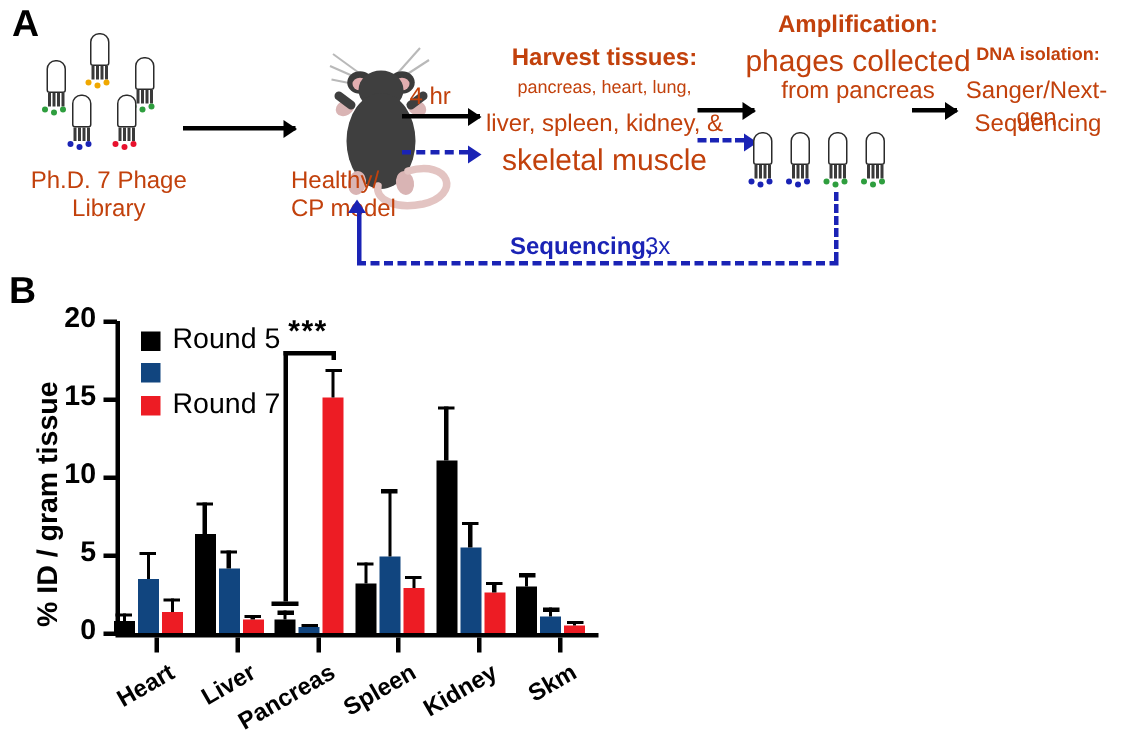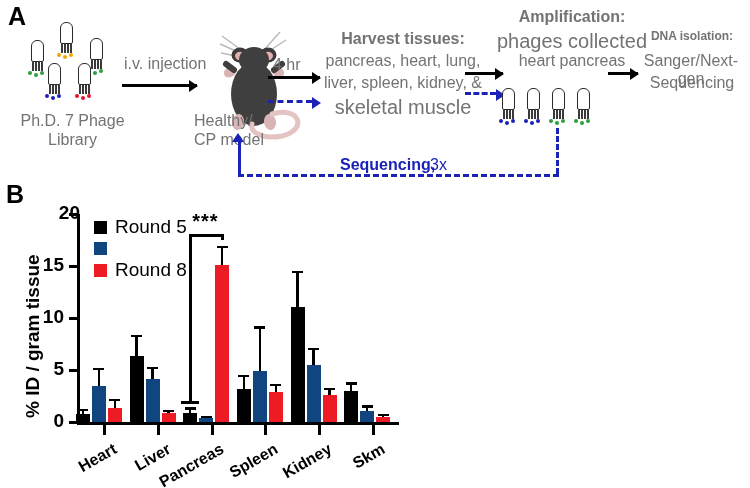--- a/index.html
+++ b/index.html
@@ -3,21 +3,21 @@
 <meta charset="utf-8">
 <style>
   html,body{margin:0;padding:0;}
   body{width:750px;height:488px;background:#fff;font-family:"Liberation Sans",sans-serif;position:relative;overflow:hidden;}
   .fig{position:absolute;inset:0;}
 
   
   .panel-letter{position:absolute;font-weight:bold;font-size:25px;color:#000;line-height:1;}
 
   
-  .tx{position:absolute;color:#737373;line-height:1.14;}
+  .tx{position:absolute;color:#c2410c;line-height:1.14;}
   .tx.c{text-align:center;}
   .b{font-weight:bold;}
   .blue{color:#1a23b5;}
 
   
   .phage{position:absolute;}
   .phage .head{width:13px;height:22px;border:1.6px solid #2b2b2b;border-radius:6px 6px 2px 2px;background:#fff;box-sizing:border-box;}
   .phage .neck{position:relative;width:13px;height:9px;}
   .phage .neck i{position:absolute;top:0;width:1.6px;height:9px;background:#3a3a3a;}
   .phage .fibers{position:relative;width:19px;height:6px;margin-left:-3px;}
@@ -133,21 +133,20 @@
           <b style="left:0;background:#e8112d"></b>
           <b style="left:6px;top:2px;background:#e8112d"></b>
           <b style="left:12px;background:#e8112d"></b>
         </div>
       </div>
   </div>
 
   <div class="tx c" style="left:10px;top:112px;width:125px;font-size:16px;">Ph.D. 7 Phage</div>
   <div class="tx c" style="left:10px;top:131px;width:125px;font-size:16px;">Library</div>
 
-  <div class="tx" style="left:124px;top:55px;font-size:16px;">i.v. injection</div>
   <div class="arrow-solid" style="left:122px;top:84px;width:75px;"></div>
 
   <div class="mouse" style="left:204px;top:22px;">
     <svg width="108" height="120" viewBox="0 0 108 120">
 
       <g stroke="#b9b9b9" stroke-width="1.4" fill="none">
         <path d="M40 30 L18 14"></path>
           <path d="M41 33 L16 22"></path>
           <path d="M42 36 L17 31"></path>
         <path d="M60 28 L76 10"></path>
@@ -176,30 +175,30 @@
   </div>
 
   <div class="tx" style="left:194px;top:112px;font-size:16px;">Healthy/</div>
   <div class="tx" style="left:194px;top:131px;font-size:16px;">CP model</div>
 
   <div class="tx" style="left:273px;top:56px;font-size:16px;">4 hr</div>
   <div class="arrow-solid" style="left:268px;top:76px;width:52px;"></div>
   <div class="arrow-dash" style="left:268px;top:100px;width:44px;"></div>
 
   <div class="tx c b" style="left:318px;top:30px;width:170px;font-size:16px;">Harvest tissues:</div>
-  <div class="tx c" style="left:318px;top:52px;width:170px;font-size:16px;">pancreas, heart, lung,</div>
+  <div class="tx c" style="left:318px;top:52px;width:170px;font-size:12px;">pancreas, heart, lung,</div>
   <div class="tx c" style="left:318px;top:74px;width:170px;font-size:16px;">liver, spleen, kidney, &amp;</div>
   <div class="tx c" style="left:318px;top:96px;width:170px;font-size:20px;">skeletal muscle</div>
 
   <div class="arrow-solid" style="left:465px;top:72px;width:38px;"></div>
   <div class="arrow-dash" style="left:465px;top:92px;width:31px;"></div>
 
   <div class="tx c b" style="left:494px;top:8px;width:156px;font-size:16px;">Amplification:</div>
   <div class="tx c" style="left:494px;top:30px;width:156px;font-size:20px;">phages collected</div>
-  <div class="tx c" style="left:494px;top:52px;width:156px;font-size:16px;">heart pancreas</div>
+  <div class="tx c" style="left:494px;top:52px;width:156px;font-size:16px;">from pancreas</div>
 
   <div>
     <div class="phage" id="ap0" style="left:502px;top:88px;">
         <div class="head"></div>
         <div class="neck">
           <i style="left:1px"></i>
           <i style="left:4px"></i>
           <i style="left:7px"></i>
           <i style="left:10px"></i>
         </div>
@@ -274,21 +273,21 @@
       <div class="axis" style="left:77px;top:234px;width:322px;height:3px;"></div>
       <div class="tick" style="left:69px;top:233px;width:9px;height:3px;"></div>
       <div class="ytlabel" style="left:30px;top:222px;width:34px;">0</div>
       <div class="tick" style="left:69px;top:181px;width:9px;height:3px;"></div>
       <div class="ytlabel" style="left:30px;top:170px;width:34px;">5</div>
       <div class="tick" style="left:69px;top:129px;width:9px;height:3px;"></div>
       <div class="ytlabel" style="left:30px;top:118px;width:34px;">10</div>
       <div class="tick" style="left:69px;top:77px;width:9px;height:3px;"></div>
       <div class="ytlabel" style="left:30px;top:66px;width:34px;">15</div>
       <div class="tick" style="left:69px;top:25px;width:9px;height:3px;"></div>
-      <div class="ytlabel" style="left:46px;top:14px;width:34px;">20</div>
+      <div class="ytlabel" style="left:30px;top:14px;width:34px;">20</div>
       <div class="ylabel" style="left:22px;top:230px;">% ID / gram tissue</div>
       <div class="tick" style="left:103.33333333333333px;top:237px;width:3px;height:10px;"></div>
       <div class="xtlabel" style="left:38.83333333333333px;top:252px;width:72px;">Heart</div>
       <div class="bar" style="left:75.83333333333333px;top:225.68px;width:14px;height:8.32px;background:#000000;"></div>
       <div class="err" style="left:81.73333333333333px;top:221px;height:4.680000000000007px;"></div>
       <div class="errcap" style="left:77.33333333333333px;top:221px;width:11px;"></div>
       <div class="bar" style="left:91.83333333333333px;top:197.6px;width:14px;height:36.4px;background:#11457f;"></div>
       <div class="err" style="left:97.73333333333333px;top:179.92000000000002px;height:17.67999999999998px;"></div>
       <div class="errcap" style="left:93.33333333333333px;top:179.92000000000002px;width:11px;"></div>
       <div class="bar" style="left:107.83333333333333px;top:219.96px;width:14px;height:14.040000000000001px;background:#ed1c24;"></div>
@@ -352,21 +351,21 @@
       <div class="legend" style="left:94px;top:28px;">
         <div class="row">
           <span class="sw" style="background:#000000"></span>
           <span class="lb">Round 5</span>
         </div>
         <div class="row">
           <span class="sw" style="background:#11457f"></span>
         </div>
         <div class="row">
           <span class="sw" style="background:#ed1c24"></span>
-          <span class="lb">Round 8</span>
+          <span class="lb">Round 7</span>
         </div>
       </div>
       <div class="sigline" style="left:188.66666666666666px;top:46.24000000000001px;width:3px;height:167.2px;"></div>
       <div class="sigline" style="left:181.16666666666666px;top:213.44px;width:18px;height:3px;"></div>
       <div class="sigline" style="left:220.66666666666666px;top:46.24000000000001px;width:3px;height:6px;"></div>
       <div class="sigline" style="left:188.66666666666666px;top:46.24000000000001px;width:35px;height:3px;"></div>
       <div class="sigstar" style="left:192.16666666666666px;top:22.24000000000001px;">***</div>
     </div>
 
 </div>

